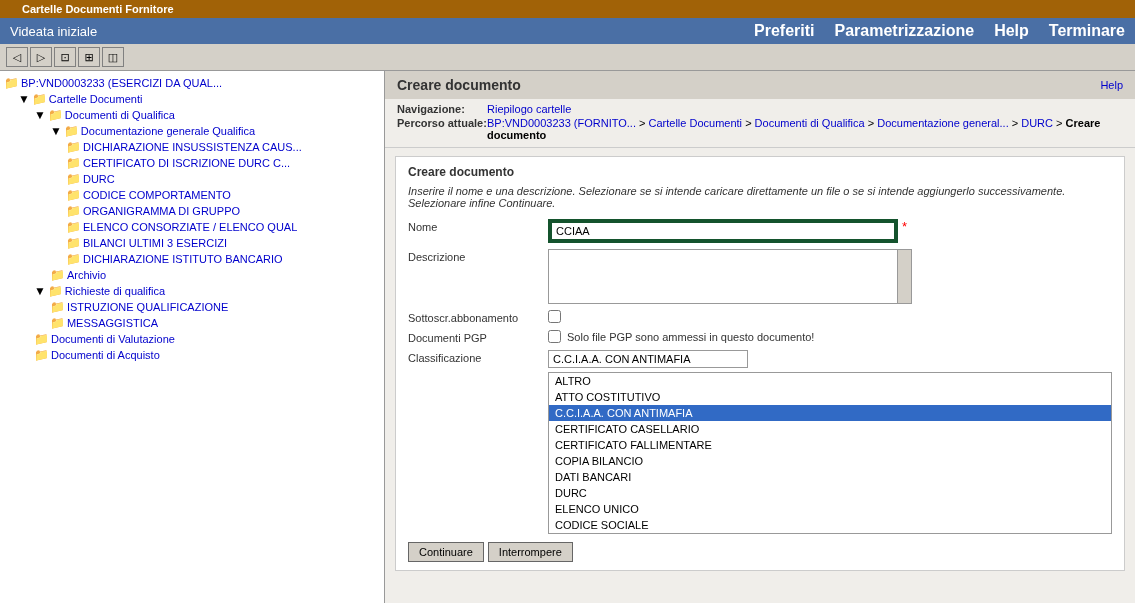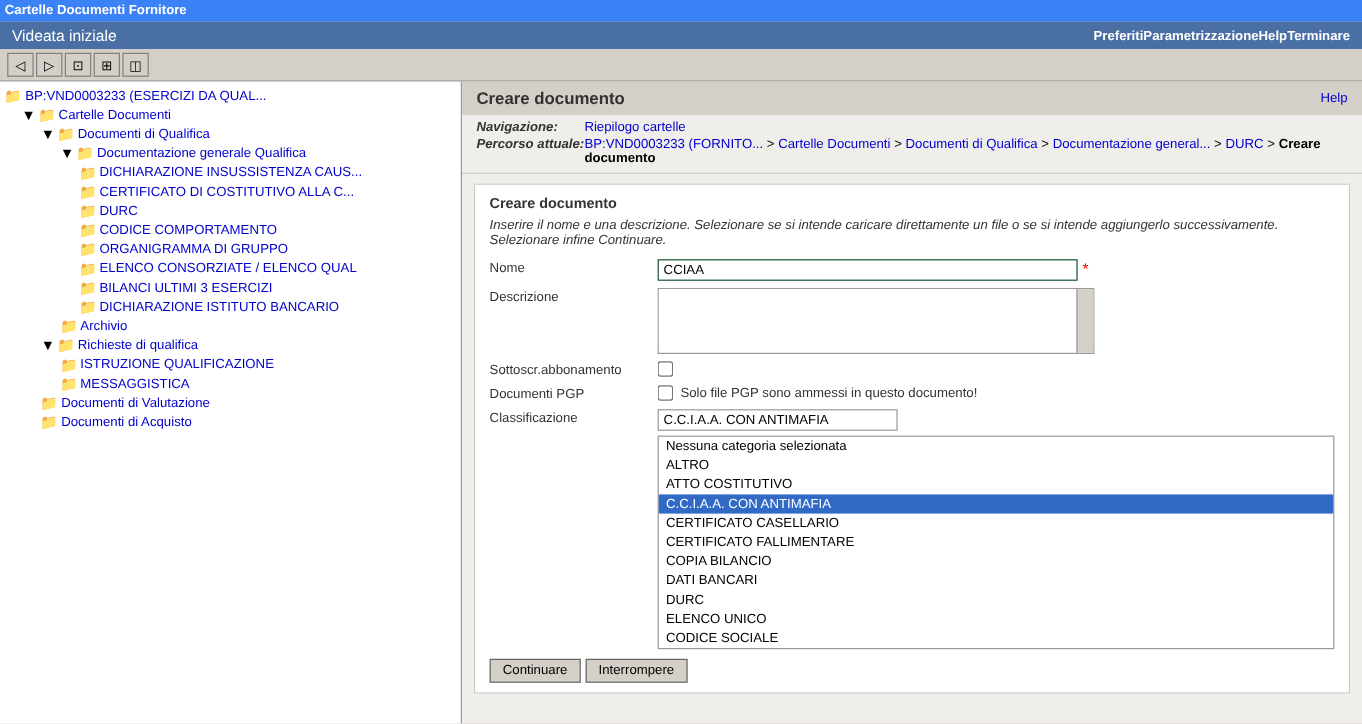--- a/index.html
+++ b/index.html
@@ -1,39 +1,39 @@
 <!DOCTYPE html>
 <html><head>
   <meta charset="utf-8">
   <style>
     * { box-sizing: border-box; margin: 0; padding: 0; }
     body { font-family: Arial, sans-serif; font-size: 12px; background: #d4d0c8; width: 1135px; height: 603px; overflow: hidden; }
 
     
     .title-bar {
-      background: #3b82f6;
+      background: #a16207;
       color: white;
-      padding: 3px 4px;
+      padding: 3px 22px;
       font-size: 11px;
       font-weight: bold;
     }
 
     
     .menu-bar {
       background: #4a6fa5;
       color: white;
       padding: 4px 10px;
       font-size: 12px;
       font-weight: bold;
       display: flex;
       align-items: center;
       justify-content: space-between;
     }
     .menu-bar-left { font-size: 13px; font-weight: normal; }
-    .menu-bar-right { display: flex; font-size: 11px; padding-left: 44px; }
+    .menu-bar-right { display: flex; gap: 20px; font-size: 16px; padding-left: 44px; }
     .menu-bar-right span { cursor: pointer; }
 
     
     .toolbar {
       background: #d4d0c8;
       padding: 3px 6px;
       border-bottom: 1px solid #999;
       display: flex;
       align-items: center;
       gap: 2px;
@@ -120,21 +120,20 @@
     }
     .nav-row {
       display: flex;
       align-items: flex-start;
       margin-bottom: 2px;
     }
     .nav-label {
       font-weight: bold;
       min-width: 90px;
       color: #333;
-      font-style: italic;
     }
 
     .form-section {
       background: white;
       margin: 8px 10px;
       border: 1px solid #ccc;
       padding: 8px 12px;
     }
     .form-title {
       font-size: 12px;
@@ -156,21 +155,21 @@
       margin-bottom: 6px;
     }
     .form-label {
       min-width: 140px;
       font-size: 11px;
       color: #333;
       padding-top: 2px;
     }
     .form-input {
       flex: 1;
-      border: 1px solid #14532d;
+      border: 4px solid #14532d;
       padding: 2px 4px;
       font-size: 11px;
       font-family: Arial, sans-serif;
     }
     .textarea-container {
       flex: 1;
       position: relative;
       border: 1px solid #999;
       background: white;
     }
@@ -314,21 +313,21 @@
       <span class="tree-icon">📁</span>
       <a>Documentazione generale Qualifica</a>
     </div>
 
     <div class="tree-item" style="padding-left: 66px;">
       <span class="tree-icon">📁</span>
       <a>DICHIARAZIONE INSUSSISTENZA CAUS...</a>
     </div>
     <div class="tree-item" style="padding-left: 66px;">
       <span class="tree-icon">📁</span>
-      <a>CERTIFICATO DI COSTITUTIVO ALLA C...</a>
+      <a>CERTIFICATO DI ISCRIZIONE DURC C...</a>
     </div>
     <div class="tree-item" style="padding-left: 66px;">
       <span class="tree-icon">📁</span>
       <a>DURC</a>
     </div>
     <div class="tree-item" style="padding-left: 66px;">
       <span class="tree-icon">📁</span>
       <a>CODICE COMPORTAMENTO</a>
     </div>
     <div class="tree-item" style="padding-left: 66px;">
@@ -447,21 +446,20 @@
       <div class="form-row">
         <span class="form-label">Classificazione</span>
         <div style="position:relative; display:inline-block;">
           <select class="dropdown-select">
           <option value="nessuna">Nessuna categoria selezionata</option><option value="altro">ALTRO</option><option value="atto">ATTO COSTITUTIVO</option><option value="cciaa" selected="">C.C.I.A.A. CON ANTIMAFIA</option><option value="cert_cas">CERTIFICATO CASELLARIO</option><option value="cert_fall">CERTIFICATO FALLIMENTARE</option><option value="certif">CERTIFICAZIONE</option><option value="copia_bil">COPIA BILANCIO</option><option value="dati_ban">DATI BANCARI</option><option value="durc">DURC</option><option value="libro">LIBRO UNICO</option><option value="statuto">STATUTO SOCIALE</option></select>
         </div>
       </div>
 
       <div style="margin-left: 140px; margin-top: -2px;">
         <div class="dropdown-list">
-          <div class="dropdown-item">Nessuna categoria selezionata</div>
           <div class="dropdown-item">ALTRO</div>
           <div class="dropdown-item">ATTO COSTITUTIVO</div>
           <div class="dropdown-item selected">C.C.I.A.A. CON ANTIMAFIA</div>
           <div class="dropdown-item">CERTIFICATO CASELLARIO</div>
           <div class="dropdown-item">CERTIFICATO FALLIMENTARE</div>
           <div class="dropdown-item">COPIA BILANCIO</div>
           <div class="dropdown-item">DATI BANCARI</div>
           <div class="dropdown-item">DURC</div>
           <div class="dropdown-item">ELENCO UNICO</div>
           <div class="dropdown-item">CODICE SOCIALE</div>

